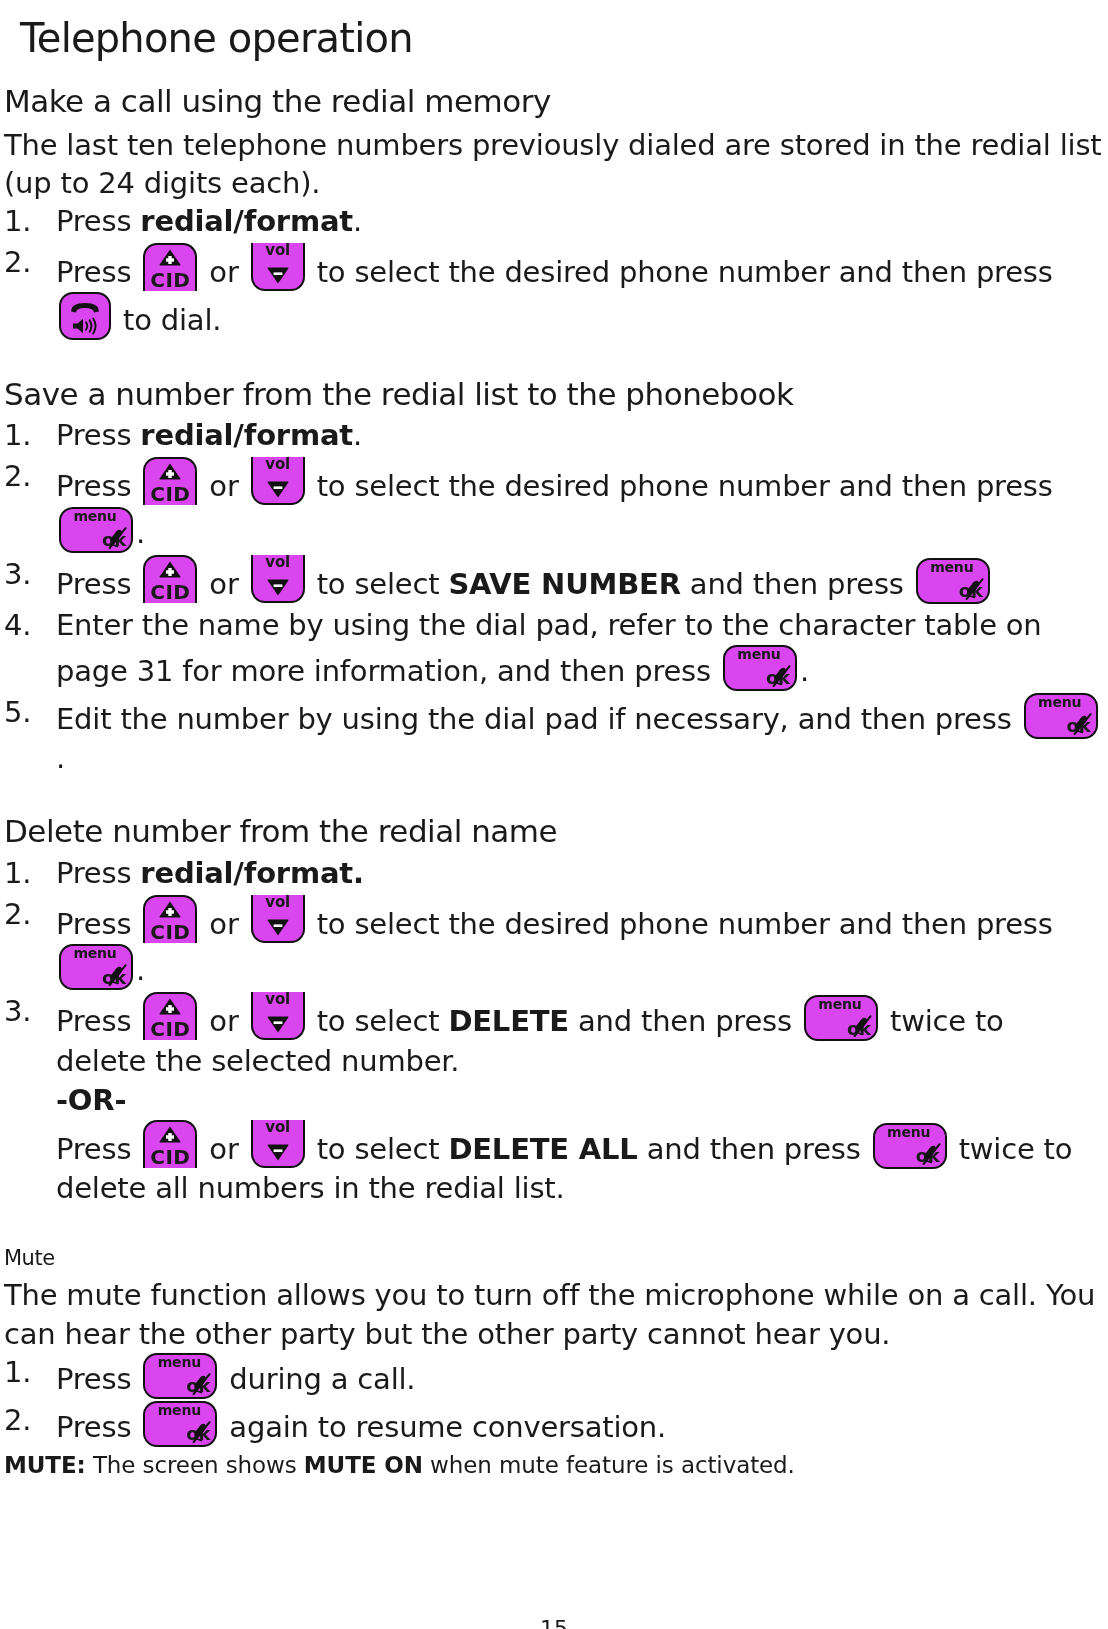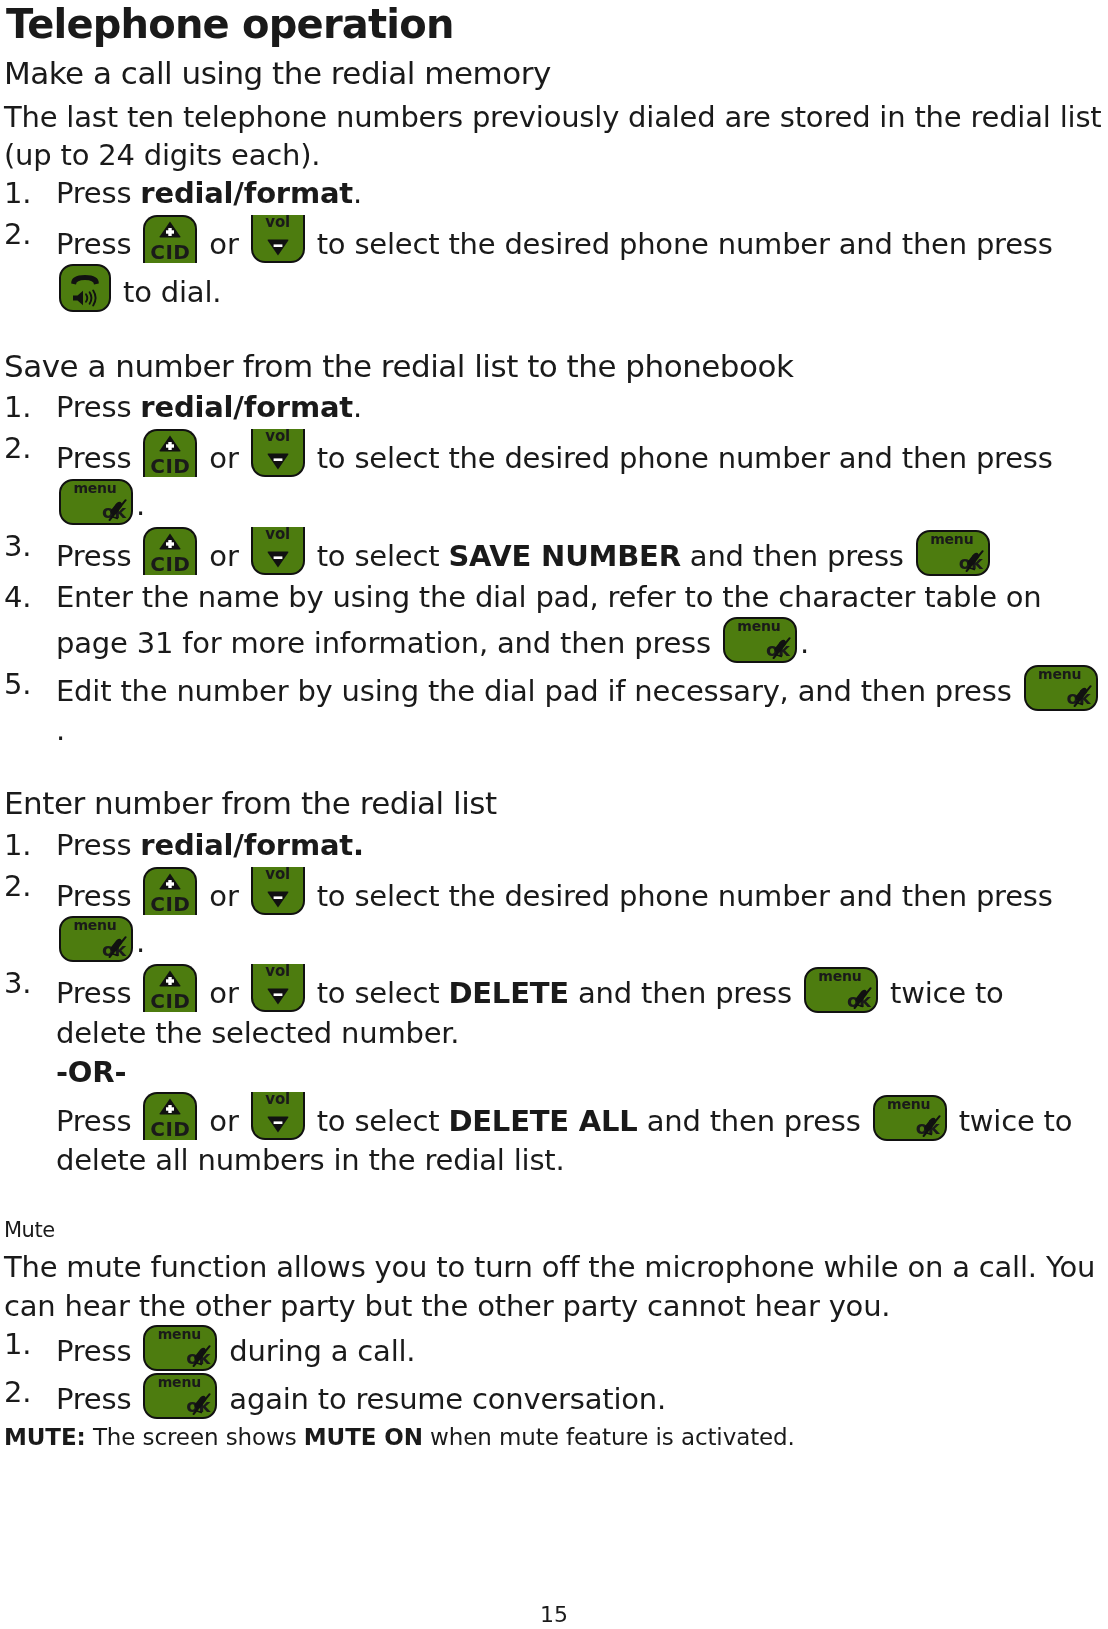--- a/index.html
+++ b/index.html
@@ -22,23 +22,23 @@
     padding: 0;
     box-sizing: border-box;
   }
   .content {
     padding: 0 6px 0 4px;
   }
 
   
   h1.chapter {
     font-size: 40px;
-    font-weight: bold;
+    font-weight: normal;
     letter-spacing: -0.8px;
-    margin: 2px;
+    margin: 16px;
     padding: 0 0 2px 0;
     line-height: 1.1;
   }
   h2.section {
     font-size: 31px;
     font-weight: normal;
     letter-spacing: -0.5px;
     margin: 0;
     padding: 6px 0 4px 0;
     line-height: 1.15;
@@ -93,21 +93,21 @@
     font-size: 22px;
   }
 
   
   .key {
     display: inline-block;
     vertical-align: -9px;
     position: relative;
     box-sizing: border-box;
     border: 2.5px solid #111;
-    background: #4d7c0f;
+    background: #d946ef;
   }
 
   
   .key-cid {
     width: 54px;
     height: 48px;
     border-bottom: none;
     border-radius: 14px 14px 0 0;
     margin: 0 3px;
   }
@@ -288,21 +288,21 @@
                   </svg>
                 </span></span><span>.</span></span></li>
           <li><span class="num">5.</span><span><span>Edit the number by using the dial pad if necessary, and then press </span><span class="key key-menuok"><span class="menu-label">menu</span><span class="ok-label">ok</span><span class="mic-mute">
                   <svg viewBox="0 0 20 22" width="20" height="22">
                     <path d="M12.6 3.0 Q15.4 5.2 13.3 8.2 L8.2 14.6 Q6.2 17.1 3.8 15.2 Q1.4 13.3 3.3 10.8 L8.4 4.3 Q10.3 1.9 12.6 3.0 Z" fill="#111"></path>
                     <path d="M3.6 17.6 L9.4 19.4" stroke="#111" stroke-width="1.6" stroke-linecap="round"></path>
                     <path d="M17.6 1.2 L1.6 21.0" stroke="#111" stroke-width="2.0" stroke-linecap="round"></path>
                   </svg>
                 </span></span><span>.</span></span></li>
         </ol>
-        <h2 class="section spaced">Enter number from the redial list</h2>
+        <h2 class="section spaced">Delete number from the redial name</h2>
         <ol class="steps">
           <li><span class="num">1.</span><span><span>Press </span><b>redial/format.</b></span></li>
           <li><span class="num">2.</span><span><span>Press </span><span class="key key-cid"><span class="tri-up">
                   <svg viewBox="0 0 22 17" width="22" height="17">
                     <path d="M11 0.6 L21.2 15.3 Q22 16.6 20.5 16.6 L1.5 16.6 Q0 16.6 0.8 15.3 Z" fill="#111"></path>
                     <rect x="9.3" y="7.0" width="3.4" height="8.0" fill="#fff"></rect>
                     <rect x="7.0" y="9.3" width="8.0" height="3.4" fill="#fff"></rect>
                   </svg>
                 </span><span class="cid-label">CID</span></span><span> or </span><span class="key key-vol"><span class="vol-label">vol</span><span class="tri-down">
                   <svg viewBox="0 0 22 17" width="22" height="17">

